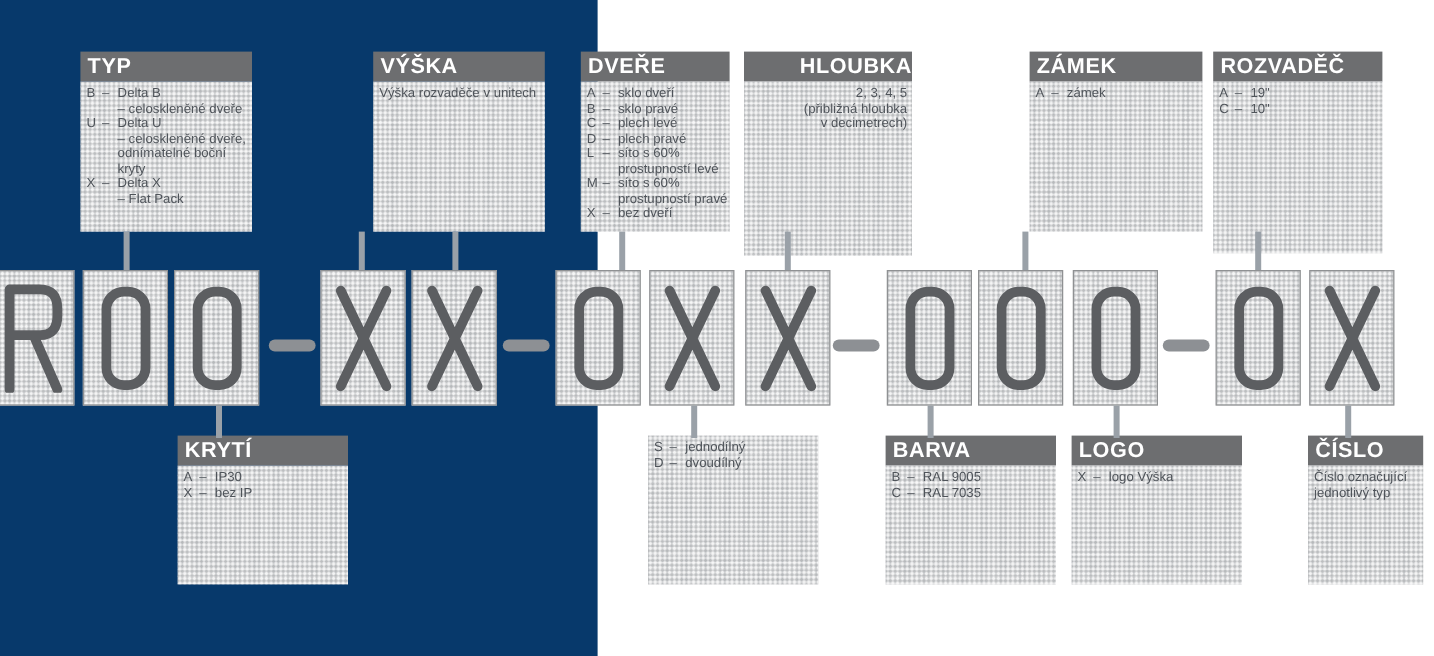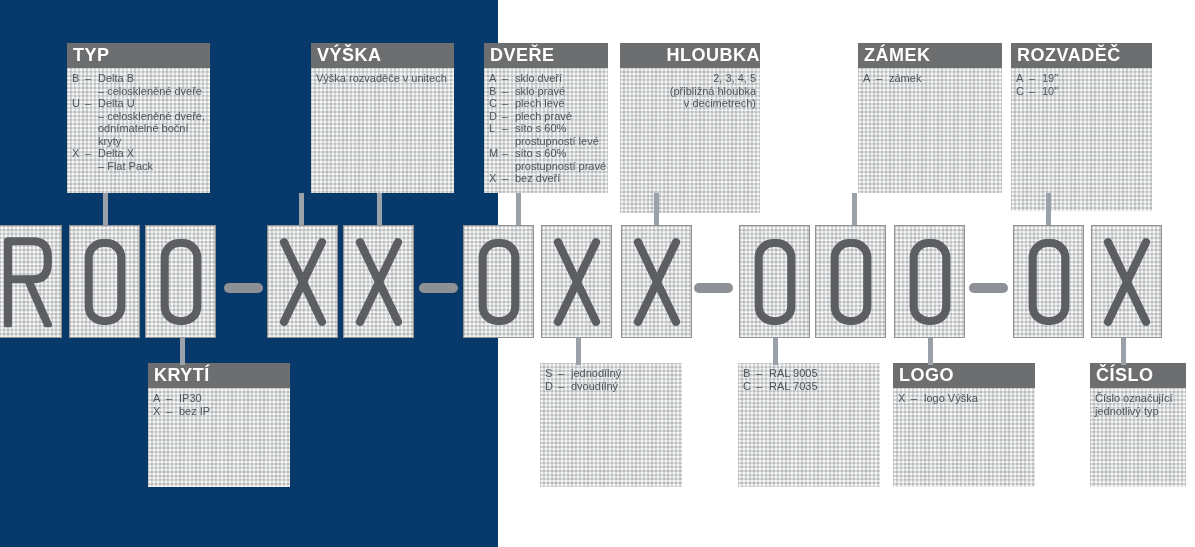--- a/index.html
+++ b/index.html
@@ -239,20 +239,21 @@
           <span class="t">jednodílný</span>
         </div>
         <div class="item-row">
           <span class="k">D</span>
           <span class="d">–</span>
           <span class="t">dvoudílný</span>
         </div>
       </div>
   </article>
   <article class="label-box lb-barva">
+    <header class="lb-head"><span>BARVA</span></header>
     <div class="lb-body tex">
         <div class="item-row">
           <span class="k">B</span>
           <span class="d">–</span>
           <span class="t">RAL 9005</span>
         </div>
         <div class="item-row">
           <span class="k">C</span>
           <span class="d">–</span>
           <span class="t">RAL 7035</span>

